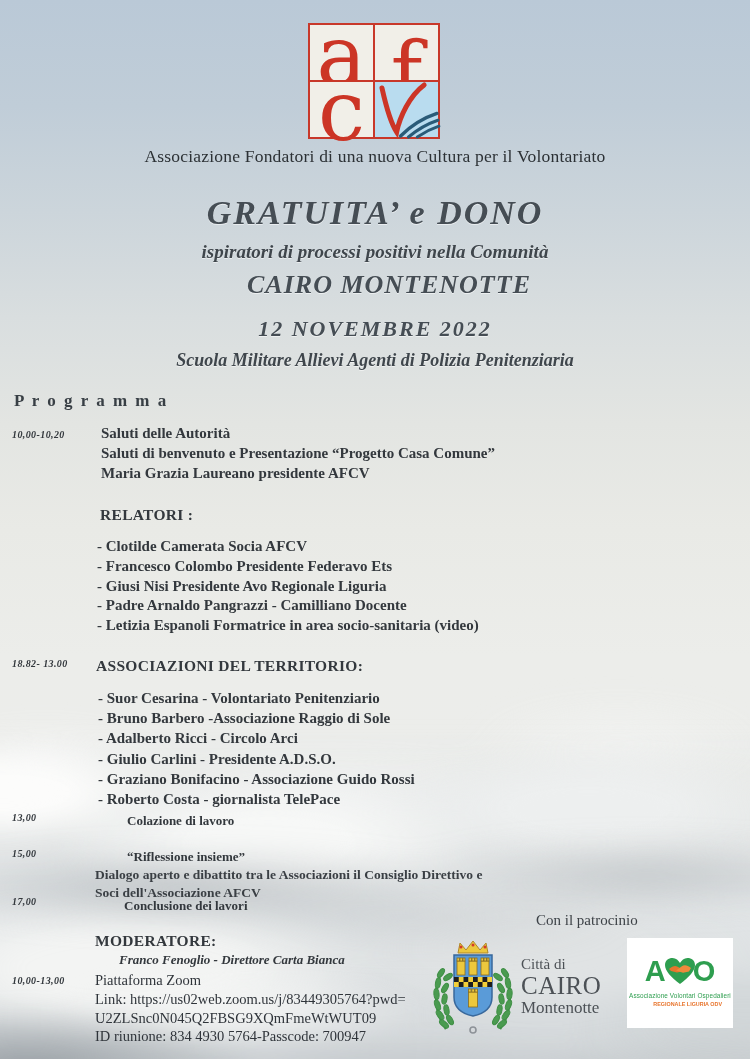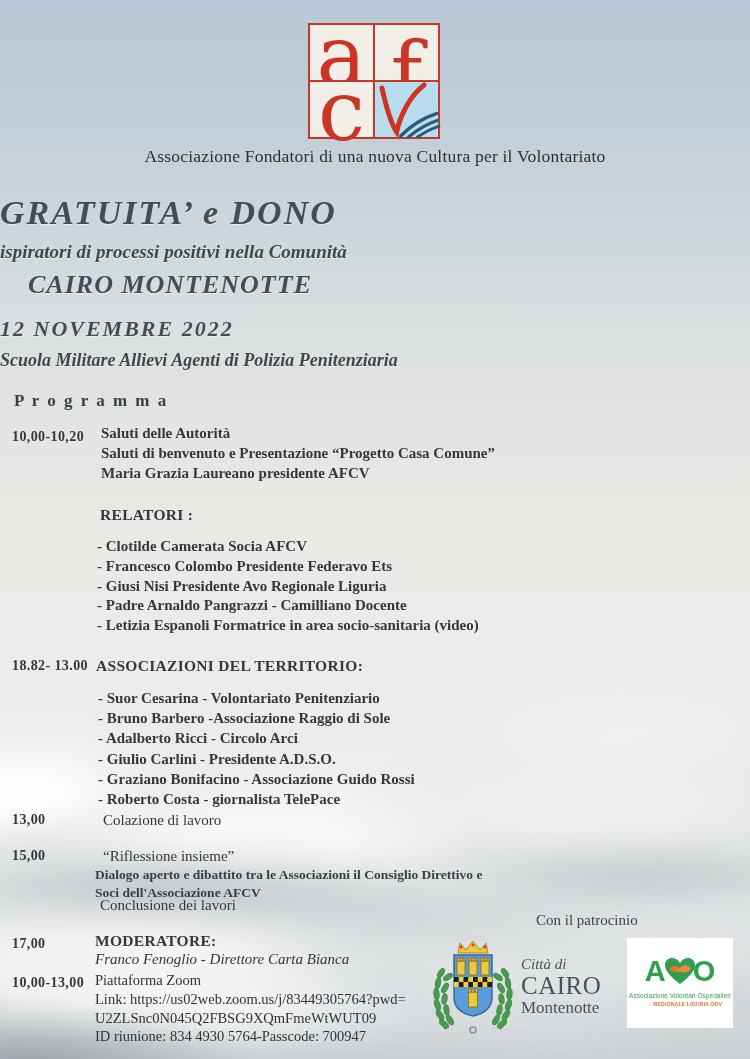--- a/index.html
+++ b/index.html
@@ -57,45 +57,45 @@
   .afcv-letter { position:absolute; left:50%; transform:translateX(-50%);
     font-family:"DejaVu Serif",serif; color:#cc3526; line-height:1; }
   .letter-a { font-size:84px; bottom:-18px; }
   .letter-f { font-size:86px; bottom:-36px; }
   .letter-c { font-size:84px; bottom:-16px; }
   .afcv-v-svg { position:absolute; inset:0; width:100%; height:100%; overflow:visible; }
   
   .tagline { position:absolute; top:146px; left:0; width:100%; text-align:center;
     font-size:17.5px; color:#2c3135; letter-spacing:.2px; z-index:3; }
   
-  .title-block { position:absolute; top:194px; left:0; width:100%; 
+  .title-block { position:absolute; top:194px; left:0; width:100%; text-align:center;
     color:#454d54; z-index:3; font-style:italic;
     text-shadow:0 1px 0 rgba(255,255,255,.55); }
   .t-main { font-size:34px; font-weight:700; letter-spacing:2px; }
   .t-sub  { font-size:19px; font-weight:700; margin-top:9px; color:#3f464c; }
   .t-city { font-size:26px; font-weight:700; letter-spacing:1px; margin-top:7px;margin-left:28px; }
   .t-date { font-size:22px; font-weight:700; letter-spacing:2px; margin-top:16px; }
   .t-venue{ font-size:18px; font-weight:700; margin-top:8px; color:#3f464c; }
   
   .prog-heading { position:absolute; left:14px; top:391px; font-size:17px; font-weight:700;
     color:#383f45; letter-spacing:2px; z-index:3; }
   .p-abs { position:absolute; z-index:3; color:#33383d; }
-  .time { font-size:14px; font-weight:700; letter-spacing:.4px; }
-  .pline { font-size:15px; font-weight:400; line-height:19.6px; }
+  .time { font-size:10px; font-weight:700; letter-spacing:.4px;font-style:italic; }
+  .pline { font-size:13px; font-weight:700; line-height:19.6px;margin-left:24px; }
   .plist div { font-size:15px; font-weight:700; line-height:19.8px; }
   .plist2 div { font-size:15px; font-weight:700; line-height:20.2px; }
   .psection { font-size:15.5px; font-weight:700; letter-spacing:.3px; }
   .psub div { font-size:13.5px; font-weight:700; line-height:18px; color:#3a3f44; }
   .zoomlines div { font-size:14.5px; font-weight:400; line-height:18.8px; color:#2f343a; }
   .italic { font-style:italic; }
   
   .patrocinio { position:absolute; left:536px; top:912px; font-size:15px; color:#3d4247; z-index:3; }
   .crest-svg { position:absolute; left:430px; top:939px; z-index:3; }
   .city-text { position:absolute; left:521px; top:956px; z-index:3; color:#4c5156; line-height:1.08; }
-  .city-l1 { font-size:15px;font-style:italic; }
+  .city-l1 { font-size:15px; }
   .city-l2 { font-size:25px; letter-spacing:.5px; }
   .city-l3 { font-size:17px; }
   .avo-card { position:absolute; left:627px; top:938px; width:106px; height:90px;
     background:#ffffff; z-index:3; display:flex; flex-direction:column; align-items:center; }
   .avo-row { display:flex; align-items:center; margin-top:17px; height:32px; }
   .avo-letter { font-family:"Liberation Sans",sans-serif; font-weight:700; font-size:29px;
     color:#2e9e4f; line-height:1; }
   .avo-l-a { margin-right:-3px; }
   .avo-l-o { margin-left:-4px; }
   .avo-line1 { font-family:"Liberation Sans",sans-serif; font-size:6.4px; color:#2e9e4f;
@@ -175,21 +175,21 @@
   <div class="p-abs time" style="left:12px; top:812px;">13,00</div>
   <div class="p-abs pline" style="left:103px; top:811px;">Colazione di lavoro</div>
 
   <div class="p-abs time" style="left:12px; top:848px;">15,00</div>
   <div class="p-abs pline" style="left:103px; top:847px;">“Riflessione insieme”</div>
   <div class="p-abs psub" style="left:95px; top:866px;">
       <div>Dialogo aperto e dibattito tra le Associazioni il Consiglio Direttivo e</div>
       <div>Soci dell'Associazione AFCV</div>
     </div>
 
-  <div class="p-abs time" style="left:12px; top:936px;">17,00</div>
+  <div class="p-abs time" style="left:12px; top:896px;">17,00</div>
   <div class="p-abs pline" style="left:100px; top:896px;">Conclusione dei lavori</div>
 
   <div class="patrocinio">Con il patrocinio</div>
 
   <div class="p-abs psection" style="left:95px; top:932px;">MODERATORE:</div>
   <div class="p-abs pline italic" style="left:95px; top:950px;">Franco Fenoglio - Direttore Carta Bianca</div>
 
   <div class="p-abs time" style="left:12px; top:975px;">10,00-13,00</div>
   <div class="p-abs zoomlines" style="left:95px; top:971px;">
     <div>Piattaforma Zoom</div>

